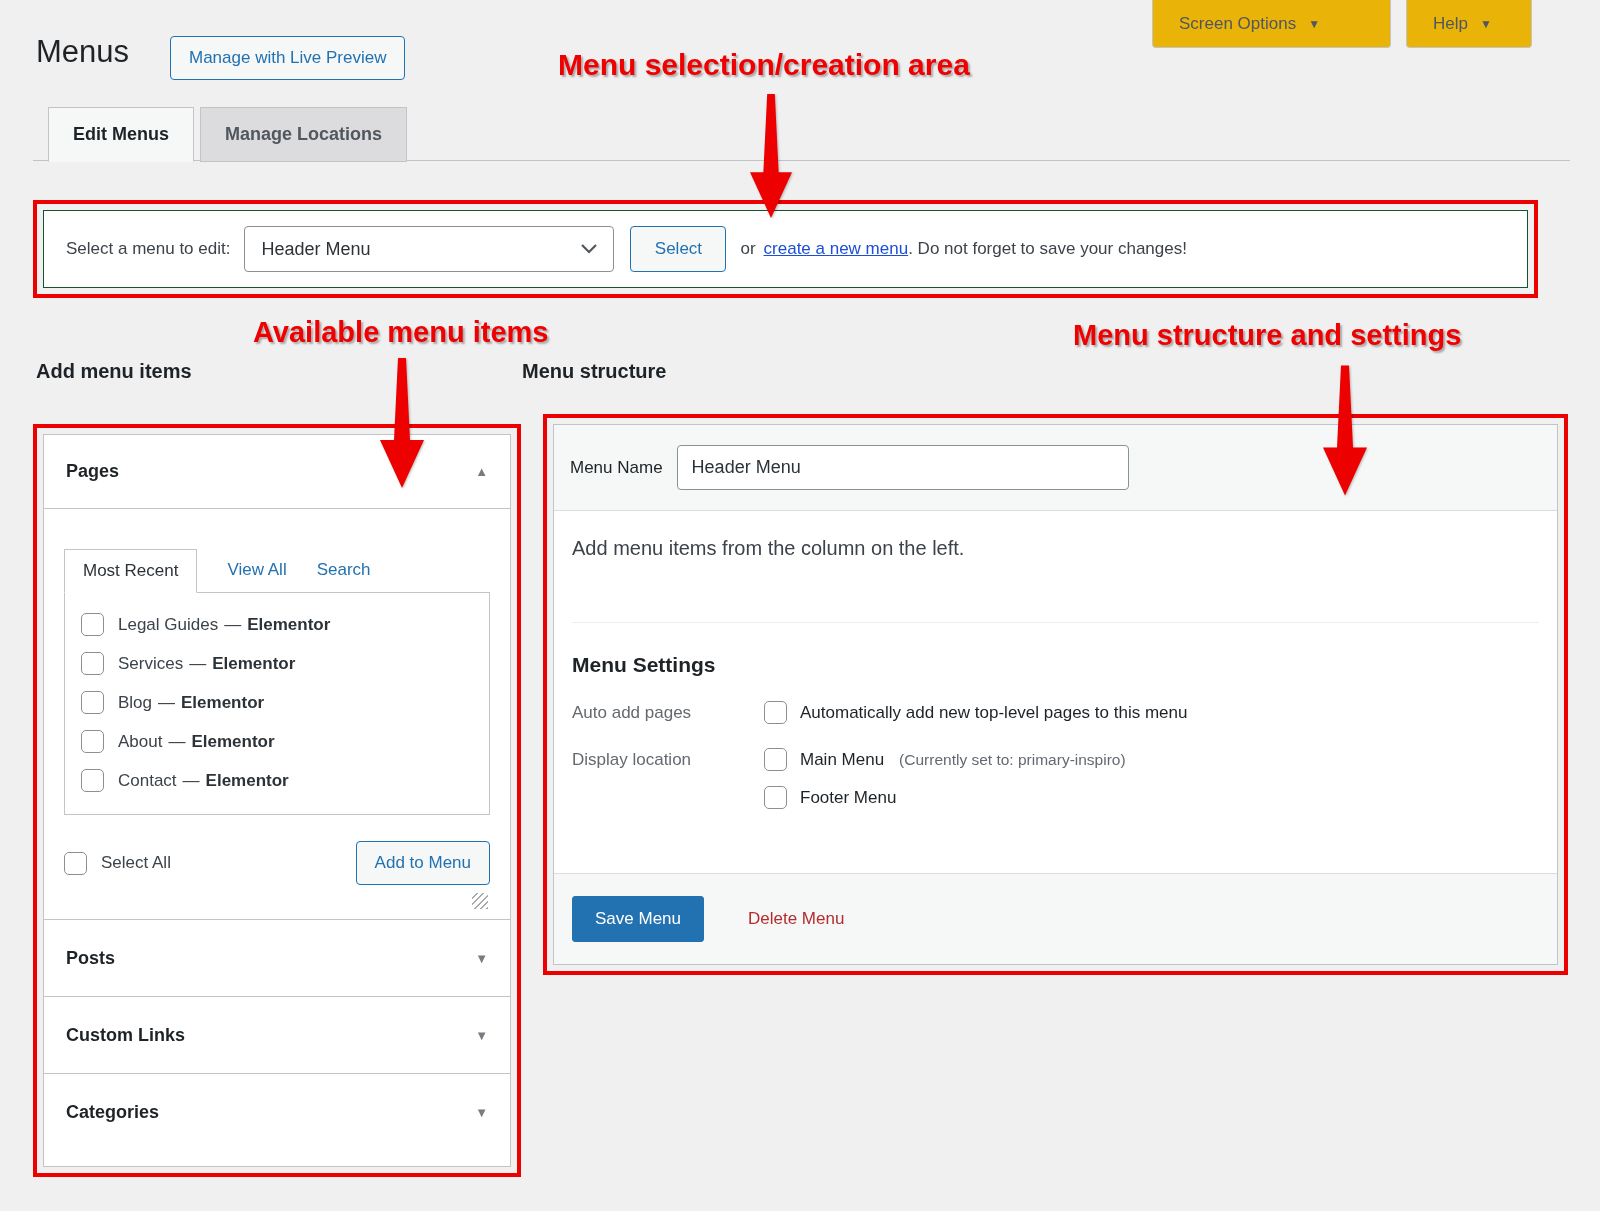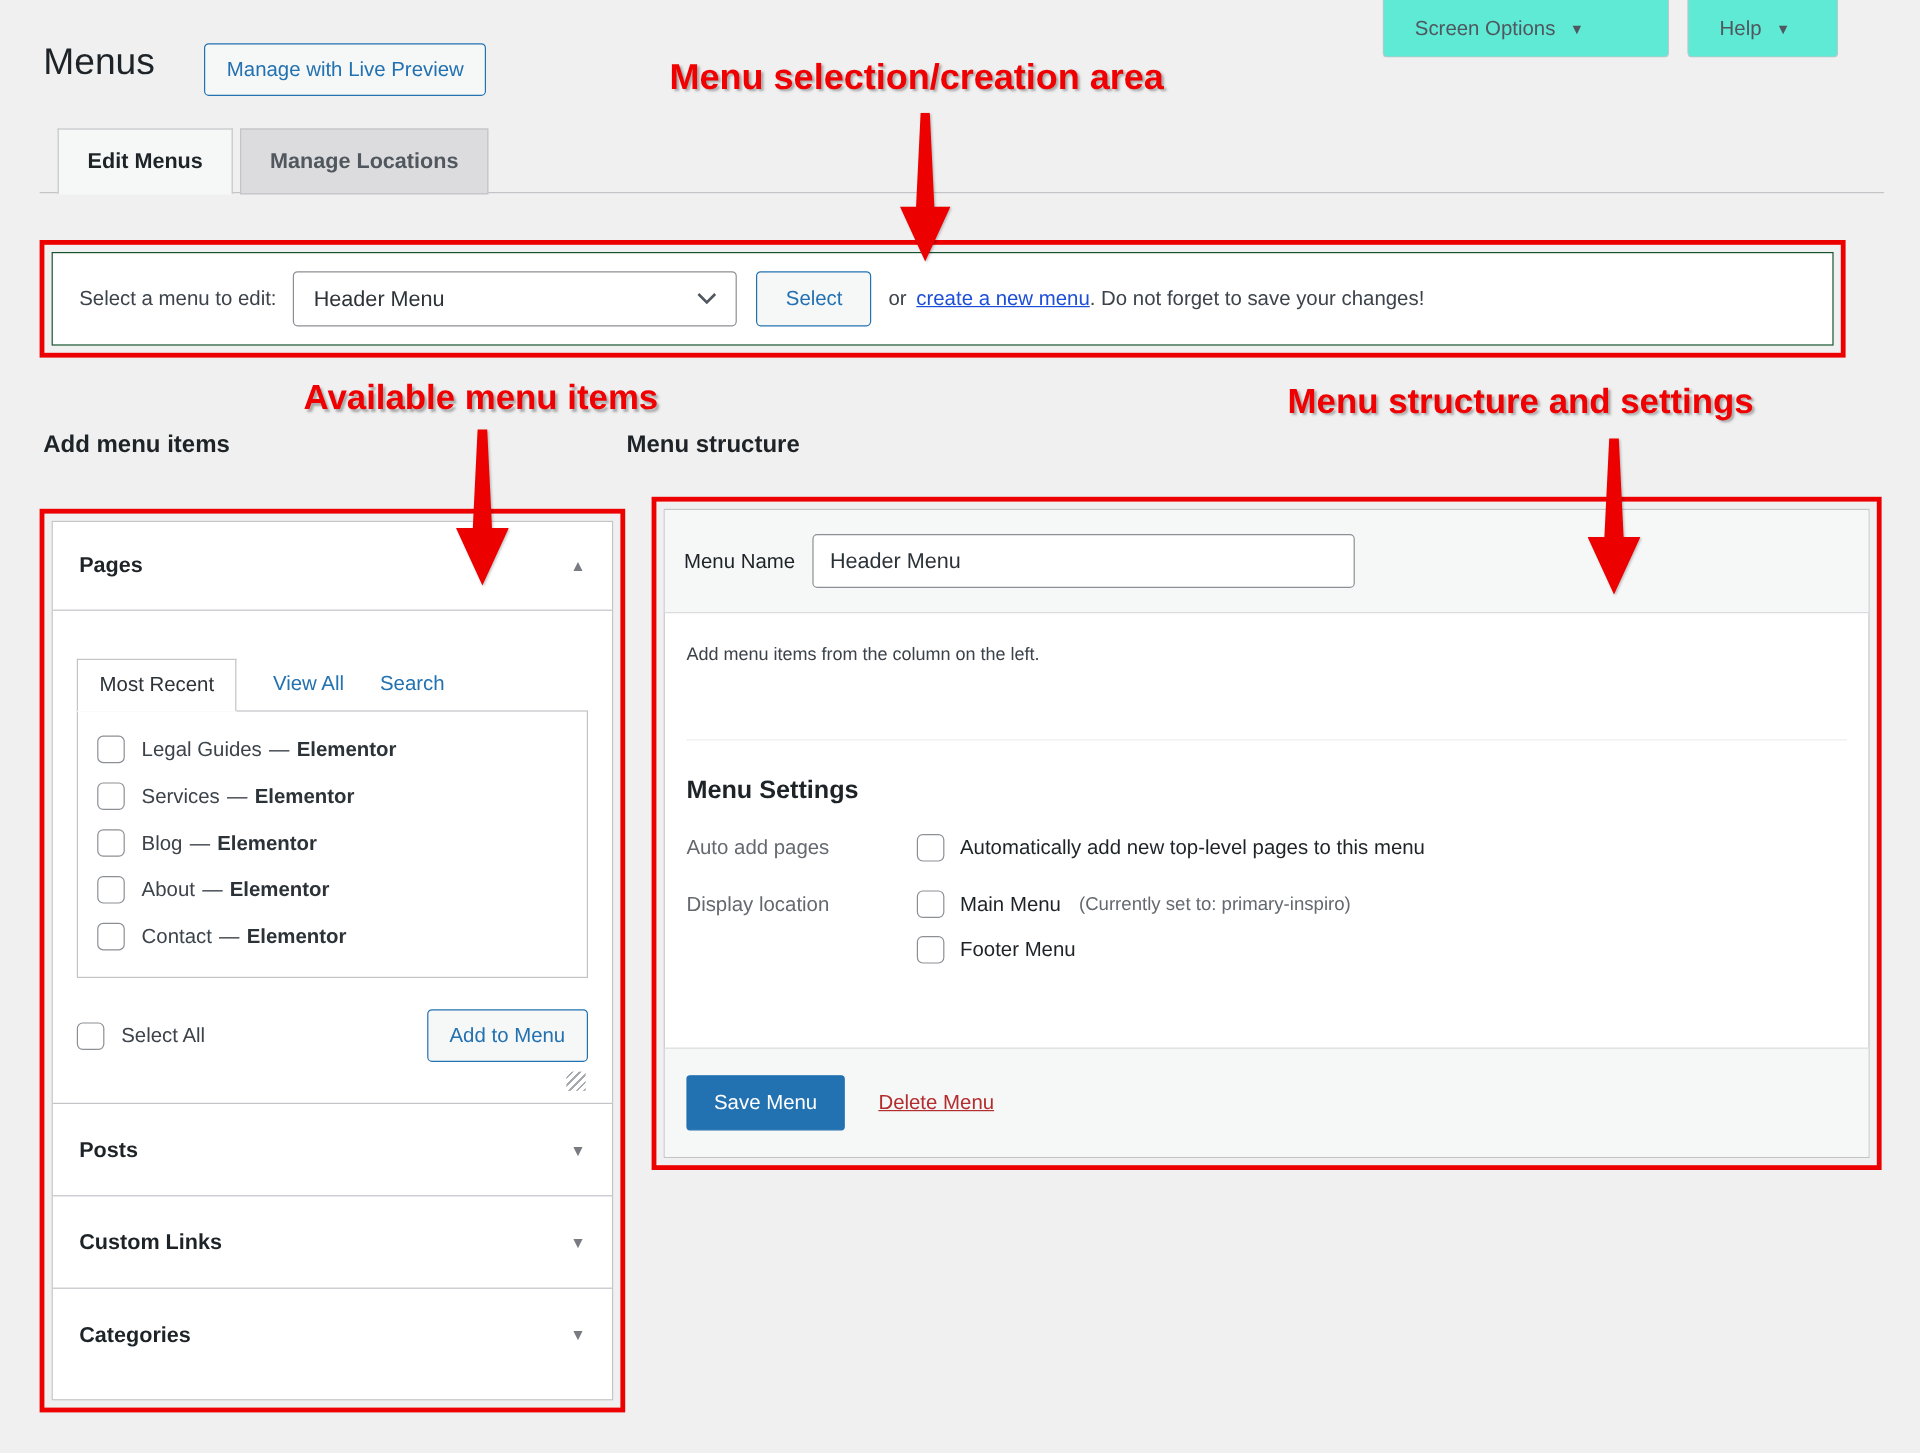--- a/index.html
+++ b/index.html
@@ -6,21 +6,21 @@
   html,body { background:#f0f0f1; }
   body { font-family:"Liberation Sans", sans-serif; color:#1d2327; }
   #screen { position:relative; width:1600px; height:1211px; background:#f0f0f1; overflow:hidden; }
 
   
   .h1-title { position:absolute; left:36px; top:34px; font-size:31px; font-weight:400; color:#1d2327; }
   .live-preview-btn { position:absolute; left:170px; top:36px; height:44px; display:flex; align-items:center;
     padding:0 18px; background:#f6f7f7; border:1px solid #2271b1; border-radius:4px; color:#2271b1;
     font-size:17px; cursor:pointer; }
   .top-tab { position:absolute; top:0; height:48px; display:flex; align-items:center; gap:12px;
-    background:#5eead4; border:1px solid #c3c4c7; border-top:none; border-radius:0 0 4px 4px;
+    background:#eab308; border:1px solid #c3c4c7; border-top:none; border-radius:0 0 4px 4px;
     padding:0 26px; color:#50575e; font-size:17px; cursor:pointer; }
   .top-tab .caret { font-size:12px; color:#50575e; }
   #screen-options-tab { left:1152px; width:239px; }
   #help-tab { left:1406px; width:126px; }
 
   
   .tabs-line { position:absolute; left:33px; right:30px; top:160px; height:1px; background:#c3c4c7; }
   .nav-tabs { position:absolute; left:48px; top:107px; display:flex; gap:6px; z-index:2; }
   .nav-tab { height:55px; display:flex; align-items:center; padding:0 24px; font-size:18px; font-weight:bold;
     border:1px solid #c3c4c7; cursor:pointer; }
@@ -71,32 +71,32 @@
   .resize-handle { width:16px; height:16px; margin:8px 2px 0 auto; cursor:nwse-resize;
     background:repeating-linear-gradient(315deg,#a7aaad 0 1.5px,transparent 1.5px 4.5px); }
 
   
   #right-inner { width:100%; height:100%; background:#fff; border:1px solid #c3c4c7; display:flex; flex-direction:column; }
   .menu-name-bar { background:#f6f7f7; border-bottom:1px solid #dcdcde; padding:20px 16px; display:flex; align-items:center; }
   .menu-name-bar label { font-size:17px; color:#1d2327; }
   #menu-name-input { margin-left:14px; width:452px; height:45px; border:1px solid #8c8f94; border-radius:4px;
     padding:0 14px; font-size:18px; color:#2c3338; font-family:"Liberation Sans", sans-serif; background:#fff; }
   .structure-body { flex:1; padding:26px 18px 0 18px; }
-  .empty-hint { font-size:15px; color:#3c434a; }
+  .empty-hint { font-size:20px; color:#3c434a; }
   .body-divider { height:1px; background:#eeeeef; margin-top:62px; }
   .settings-heading { font-size:21px; font-weight:bold; color:#1d2327; margin-top:30px; }
   .setting-row { display:flex; margin-top:24px; }
   .setting-label { width:192px; flex:0 0 auto; font-size:17px; color:#646970; padding-top:2px; }
   .setting-content { display:flex; flex-direction:column; gap:15px;justify-content:center; }
   .check-inline { display:flex; align-items:center; gap:13px; font-size:17px; color:#1d2327; cursor:pointer; }
   .check-inline .note { color:#646970; font-size:15.5px; margin-left:2px; }
   .structure-footer { background:#f6f7f7; border-top:1px solid #dcdcde; padding:22px 18px; display:flex; align-items:center; }
   .save-btn { background:#2271b1; border:1px solid #2271b1; border-radius:3px; color:#fff; font-size:17px;
     padding:12px 22px; cursor:pointer; }
-  .delete-link { margin-left:28px; color:#b32d2e; font-size:17px; text-decoration:underline; cursor:pointer; }
+  .delete-link { margin-left:44px; color:#b32d2e; font-size:17px; cursor:pointer; }
 </style>
 </head>
 <body>
 
 <div id="screen">
 
   <div class="h1-title">Menus</div>
   <button class="live-preview-btn">Manage with Live Preview</button>
 
   <div class="top-tab" id="screen-options-tab">

